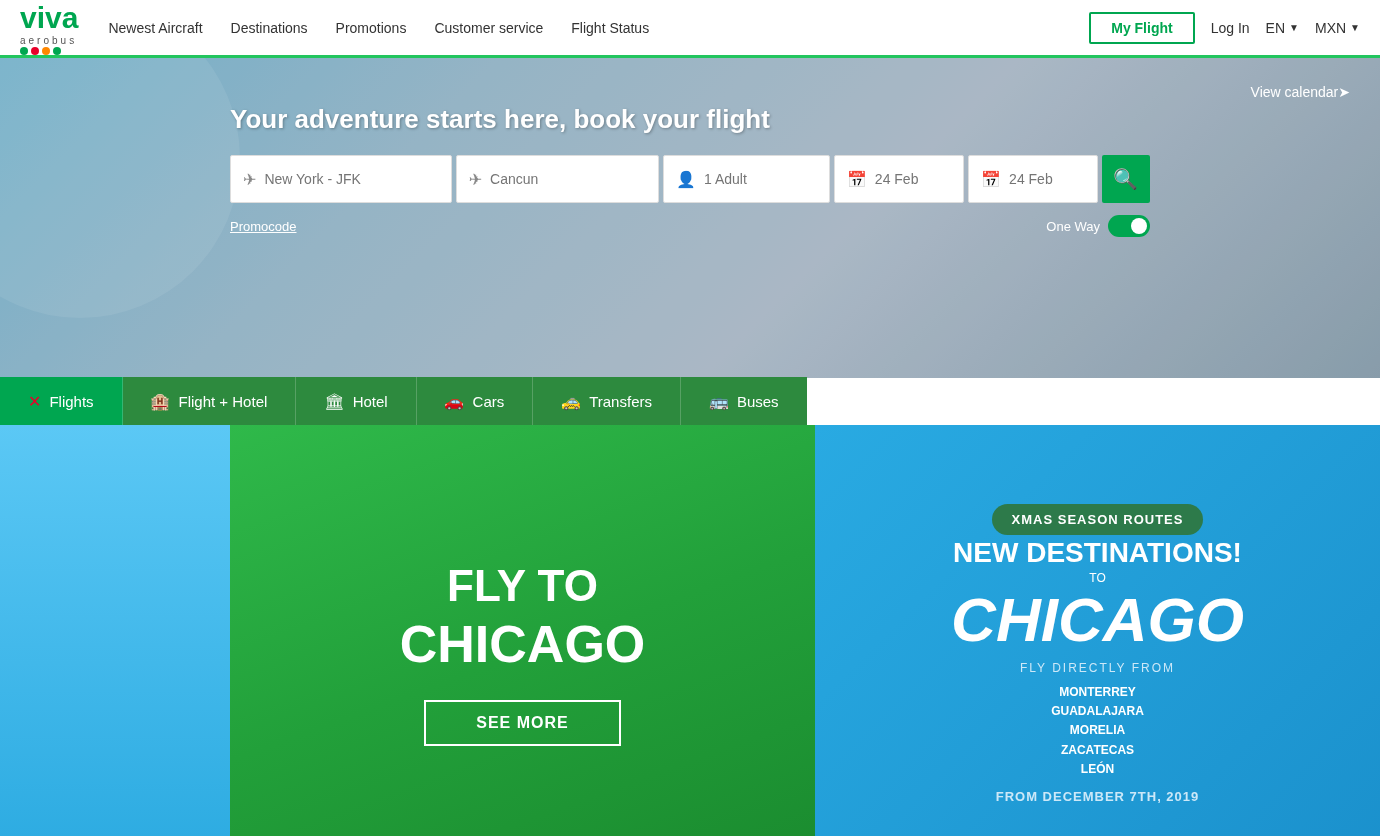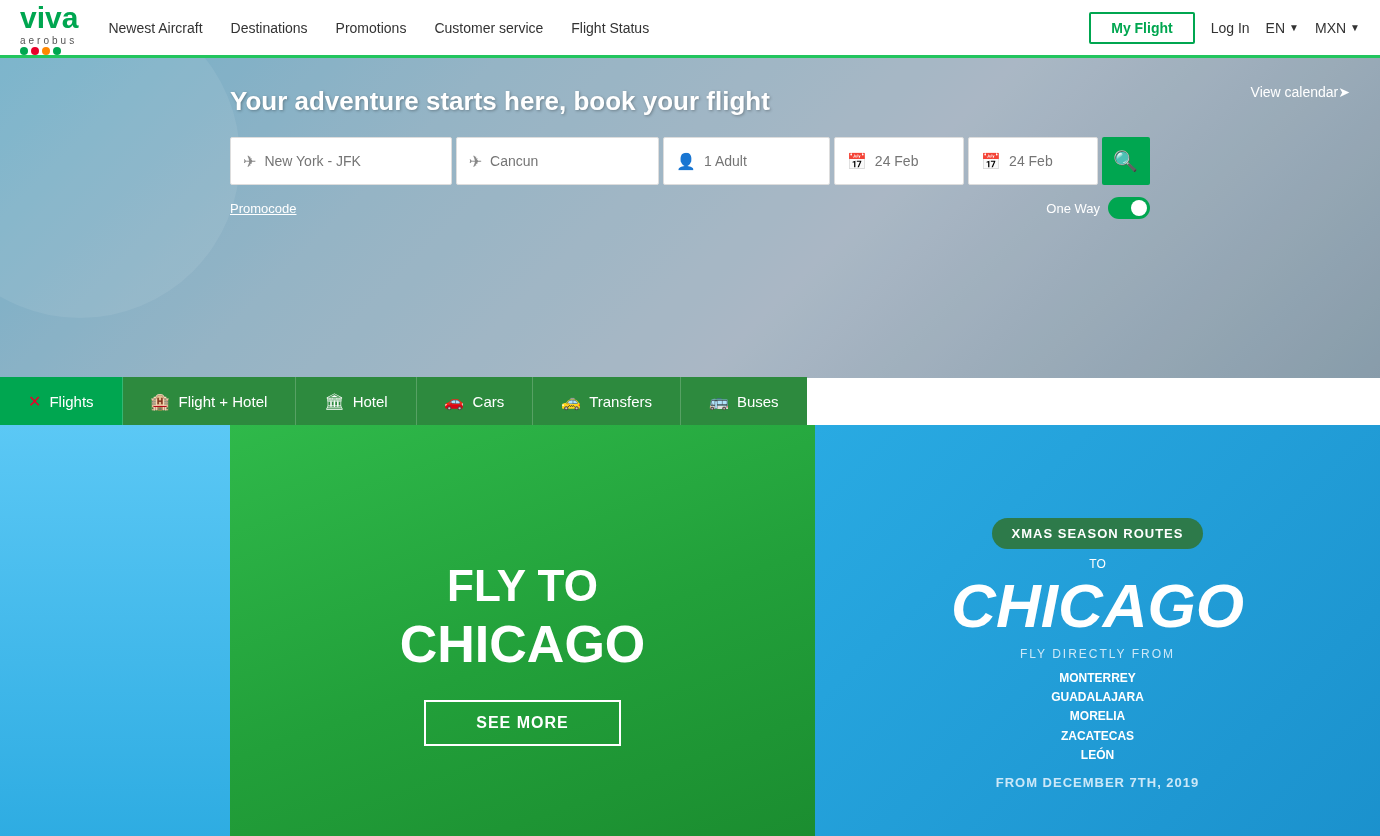--- a/index.html
+++ b/index.html
@@ -84,21 +84,21 @@
       overflow: hidden;
     }
     .hero-overlay {
       position: absolute;
       inset: 0;
       background: rgba(0,0,0,0.15);
     }
     .hero-content {
       position: relative;
       z-index: 2;
-      padding: 28px 230px 0;
+      padding: 46px 230px 0;
     }
     .hero-title {
       color: #fff;
       font-size: 26px;
       font-weight: 700;
       margin-bottom: 20px;
       text-shadow: 1px 1px 3px rgba(0,0,0,0.3);
     }
     .view-calendar {
       position: absolute;
@@ -488,20 +488,21 @@
   </div>
 
   <div class="promo-center">
     <div class="fly-to">FLY TO</div>
     <div class="chicago-big">CHICAGO</div>
     <button class="see-more-btn">SEE MORE</button>
   </div>
 
   <div class="promo-right">
     <div class="xmas-badge">XMAS SEASON ROUTES</div>
+    <div class="new-dest">NEW DESTINATIONS!</div>
     <div class="to-text">TO</div>
     <div class="chicago-right">CHICAGO</div>
     <div class="fly-from">FLY DIRECTLY FROM</div>
     <div class="cities">
       <div>MONTERREY</div>
       <div>GUADALAJARA</div>
       <div>MORELIA</div>
       <div>ZACATECAS</div>
       <div>LEÓN</div>
     </div>

